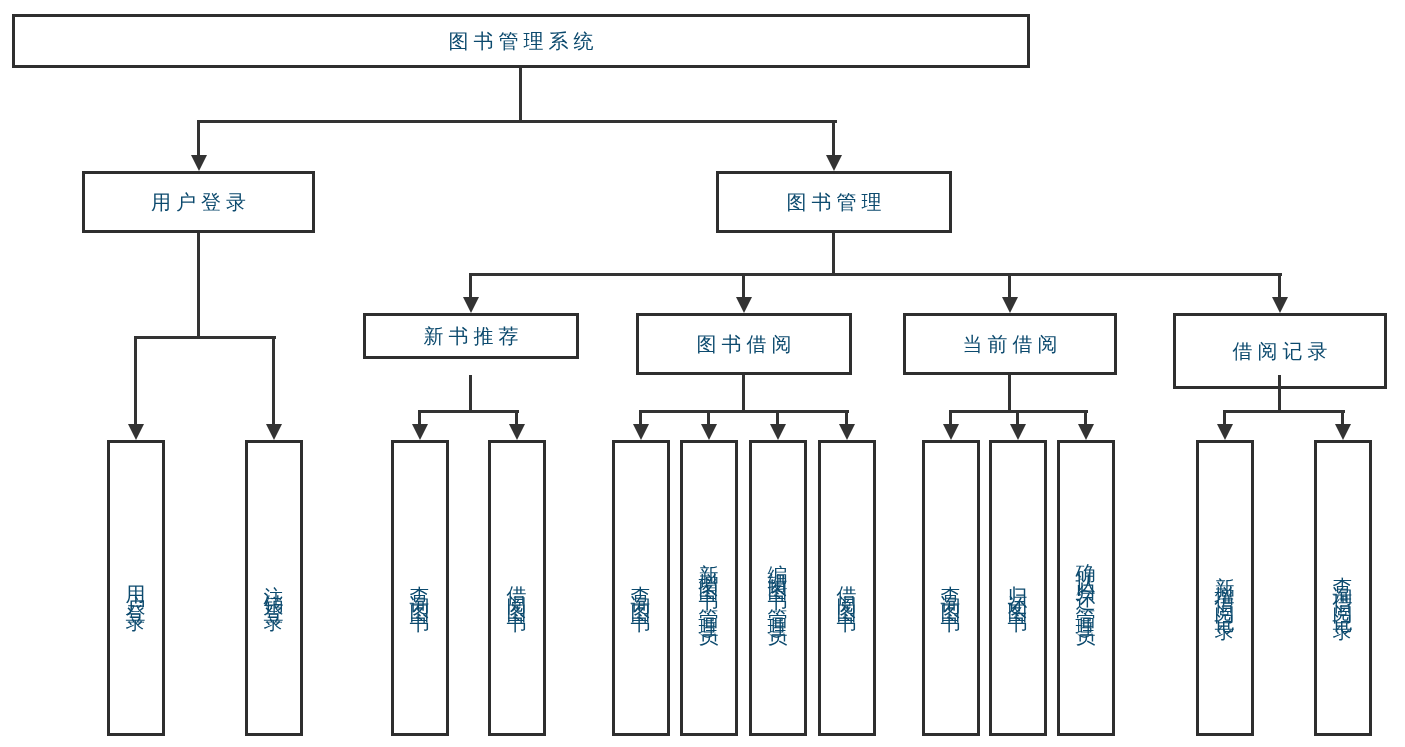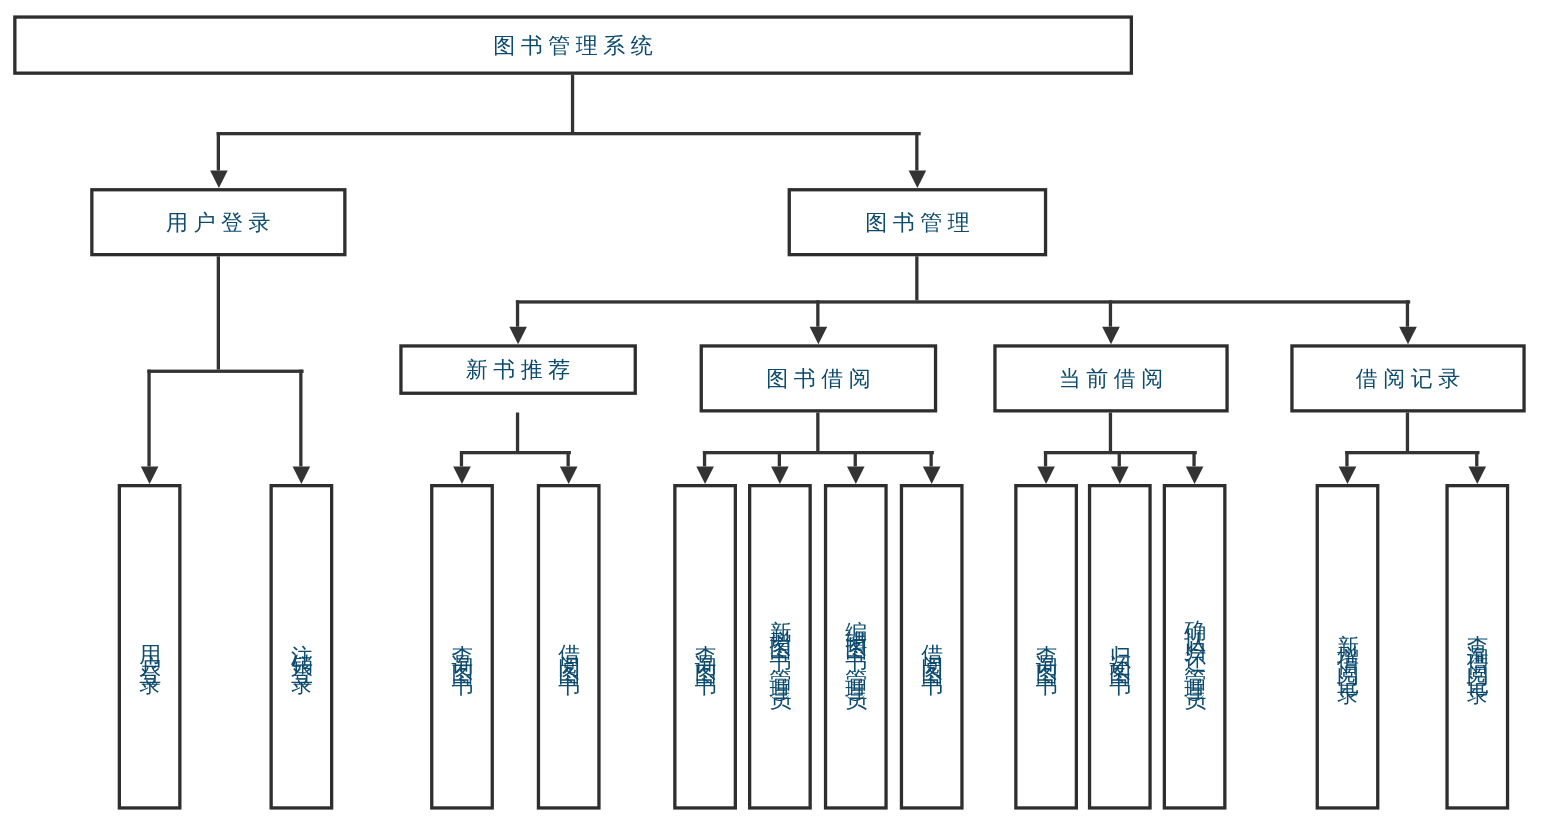--- a/index.html
+++ b/index.html
@@ -70,21 +70,21 @@
   <div class="vline" style="left:832px;top:233px;height:40px"></div>
   <div class="hline" style="left:469px;top:273px;width:813px"></div>
   <div class="arrow" style="left:469px;top:273px;height:24px"></div>
   <div class="arrow" style="left:742px;top:273px;height:24px"></div>
   <div class="arrow" style="left:1008px;top:273px;height:24px"></div>
   <div class="arrow" style="left:1278px;top:273px;height:24px"></div>
 
   <div class="box hbox" style="left:363px;top:313px;width:216px;height:46px">新书推荐</div>
   <div class="box hbox" style="left:903px;top:313px;width:214px;height:62px">当前借阅</div>
   <div class="box hbox" style="left:636px;top:313px;width:216px;height:62px">图书借阅</div>
-  <div class="box hbox" style="left:1173px;top:313px;width:214px;height:62px">借阅记录</div>
+  <div class="box hbox" style="left:1173px;top:313px;width:214px;height:76px">借阅记录</div>
 
   <div class="vline" style="left:469px;top:375px;height:35px"></div>
   <div class="vline" style="left:742px;top:375px;height:35px"></div>
   <div class="vline" style="left:1008px;top:375px;height:35px"></div>
   <div class="vline" style="left:1278px;top:375px;height:35px"></div>
 
   <div class="hline" style="left:419px;top:410px;width:100px"></div>
   <div class="hline" style="left:639px;top:410px;width:210px"></div>
   <div class="hline" style="left:949px;top:410px;width:139px"></div>
   <div class="hline" style="left:1223px;top:410px;width:122px"></div>

